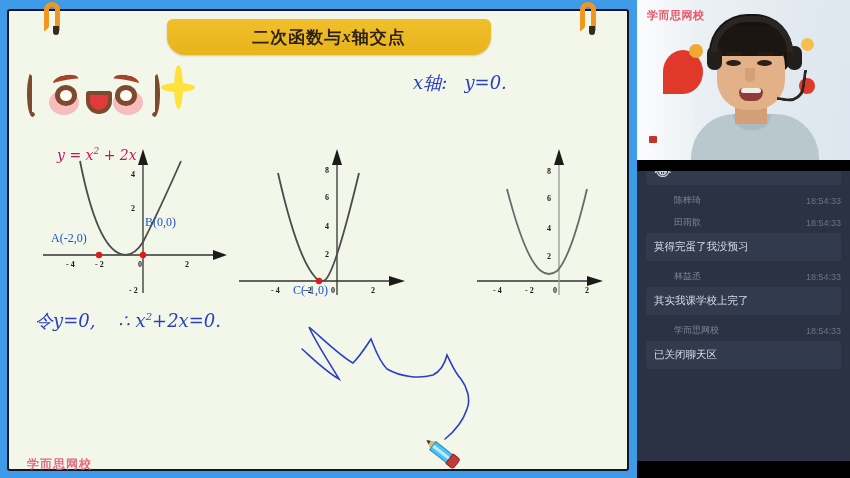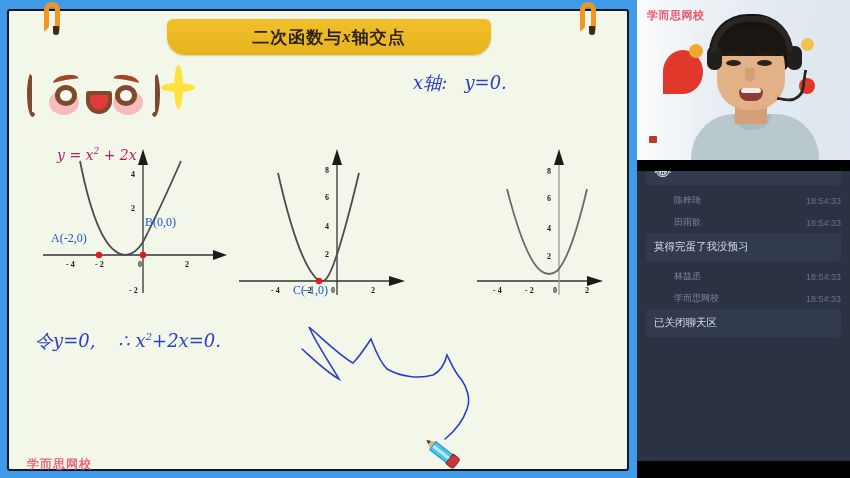--- a/index.html
+++ b/index.html
@@ -63,21 +63,21 @@
   #sparkle::after { width: 34px; height: 9px; margin: -4.5px 0 0 -17px; border-radius: 50%; }
 
   
   #prompt {
     position: absolute; left: 186px; top: 78px; font-size: 14px; color: #2a2a2a;
     letter-spacing: .5px;
   }
   
   .ink { position: absolute; color: #2a3fc4; font-family: "DejaVu Serif", serif; font-style: italic; }
   #ink-top { left: 404px; top: 60px; font-size: 18px; white-space: nowrap; }
-  #ink-bottom { left: 26px; top: 298px; font-size: 18px; white-space: nowrap; margin-top: 20px; }
+  #ink-bottom { left: 26px; top: 298px; font-size: 18px; white-space: nowrap; }
   .ink sup { font-size: 10px; }
 
   
   .chart { position: absolute; top: 120px; width: 200px; height: 170px; }
   #chart-0 { left: 26px; }
   #chart-1 { left: 222px; }
   #chart-2 { left: 420px; }
   .chart .eqn {
     position: absolute; top: 15px; font-family: "DejaVu Serif", serif; font-style: italic;
     font-size: 14px; color: #be185d; white-space: nowrap;
@@ -351,20 +351,21 @@
             <span class="msg-time">18:54:33</span>
           </div>
           <div class="msg-bubble">莫得完蛋了我没预习</div>
         </div>
 
         <div class="msg">
           <div class="msg-head">
             <span class="msg-name">林益丞</span>
             <span class="msg-time">18:54:33</span>
           </div>
+          <div class="msg-bubble">其实我课学校上完了</div>
         </div>
 
         <div class="msg">
           <div class="msg-head">
             <span class="msg-name">学而思网校</span>
             <span class="msg-time">18:54:33</span>
           </div>
           <div class="msg-bubble">已关闭聊天区</div>
         </div>
 

